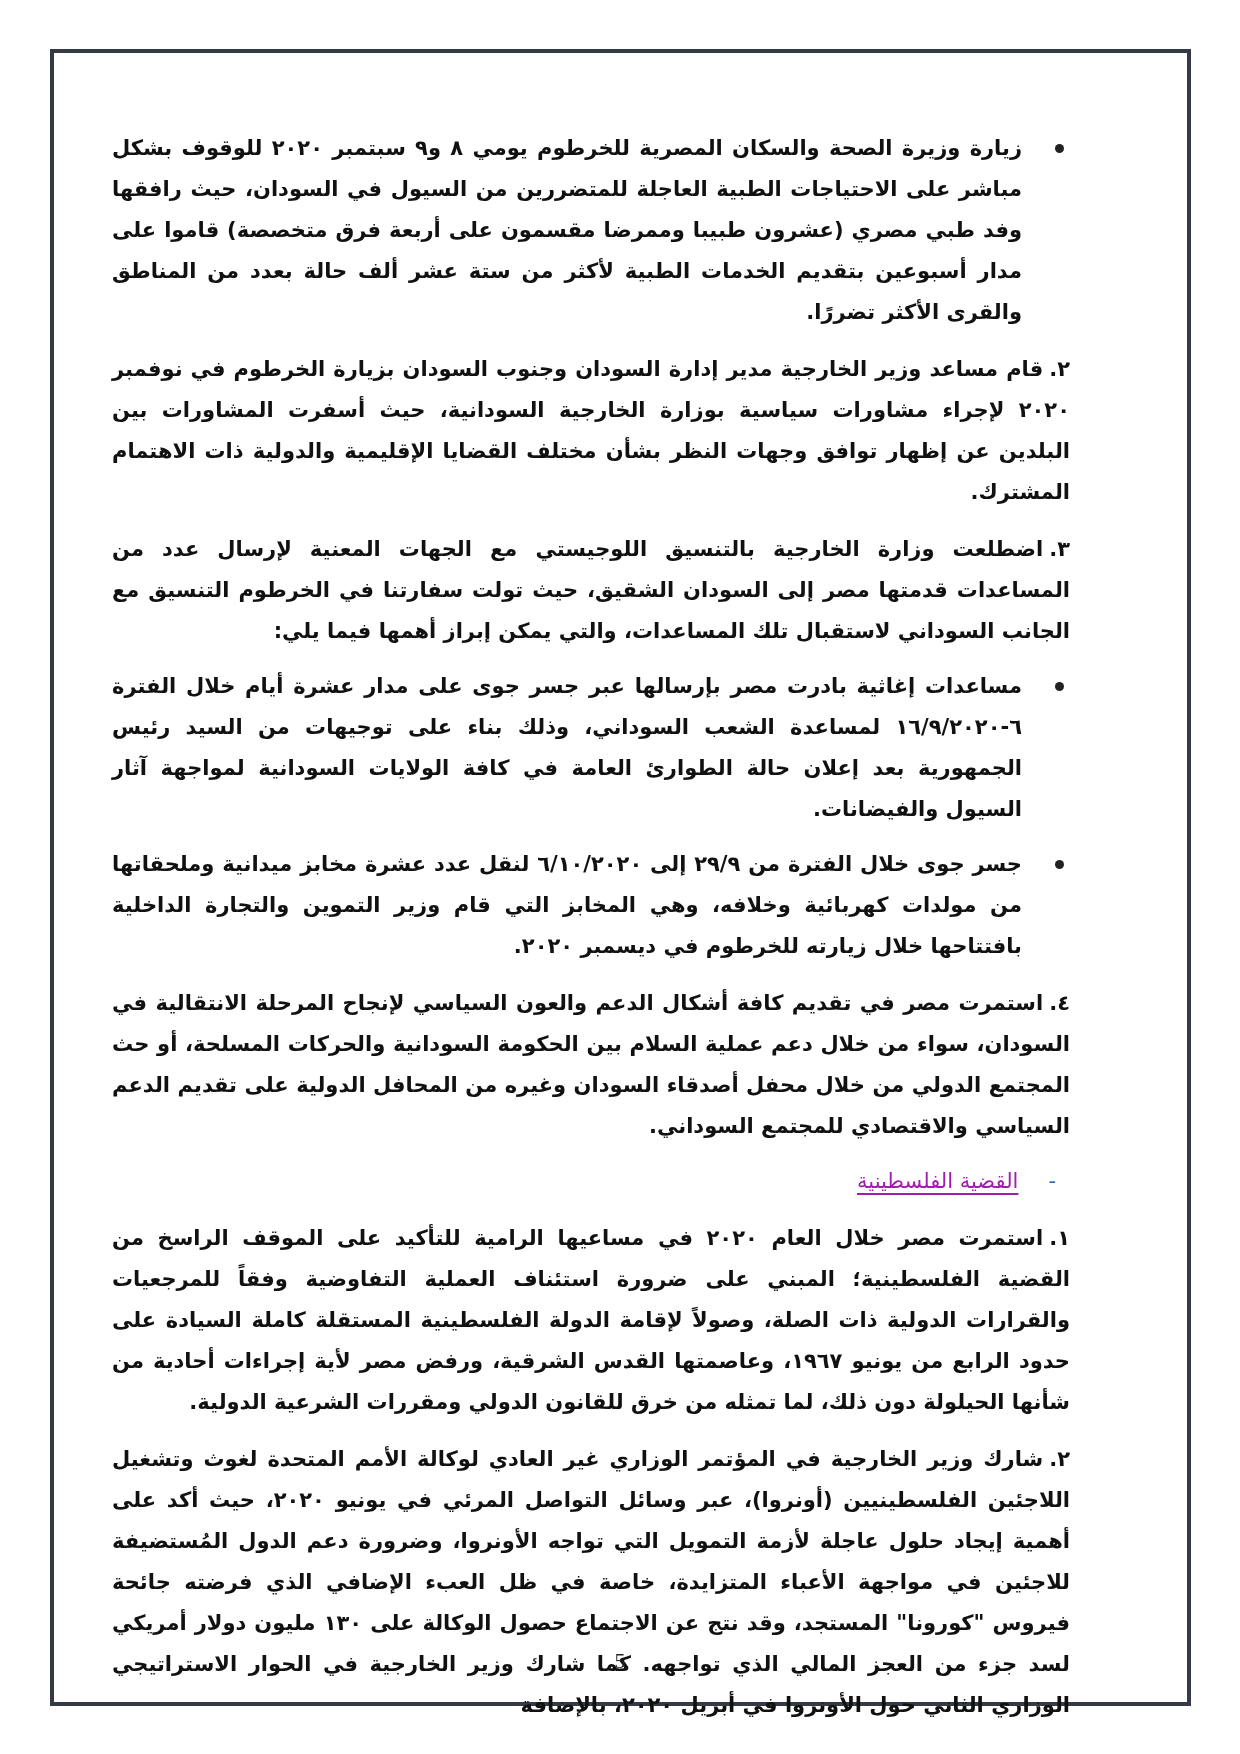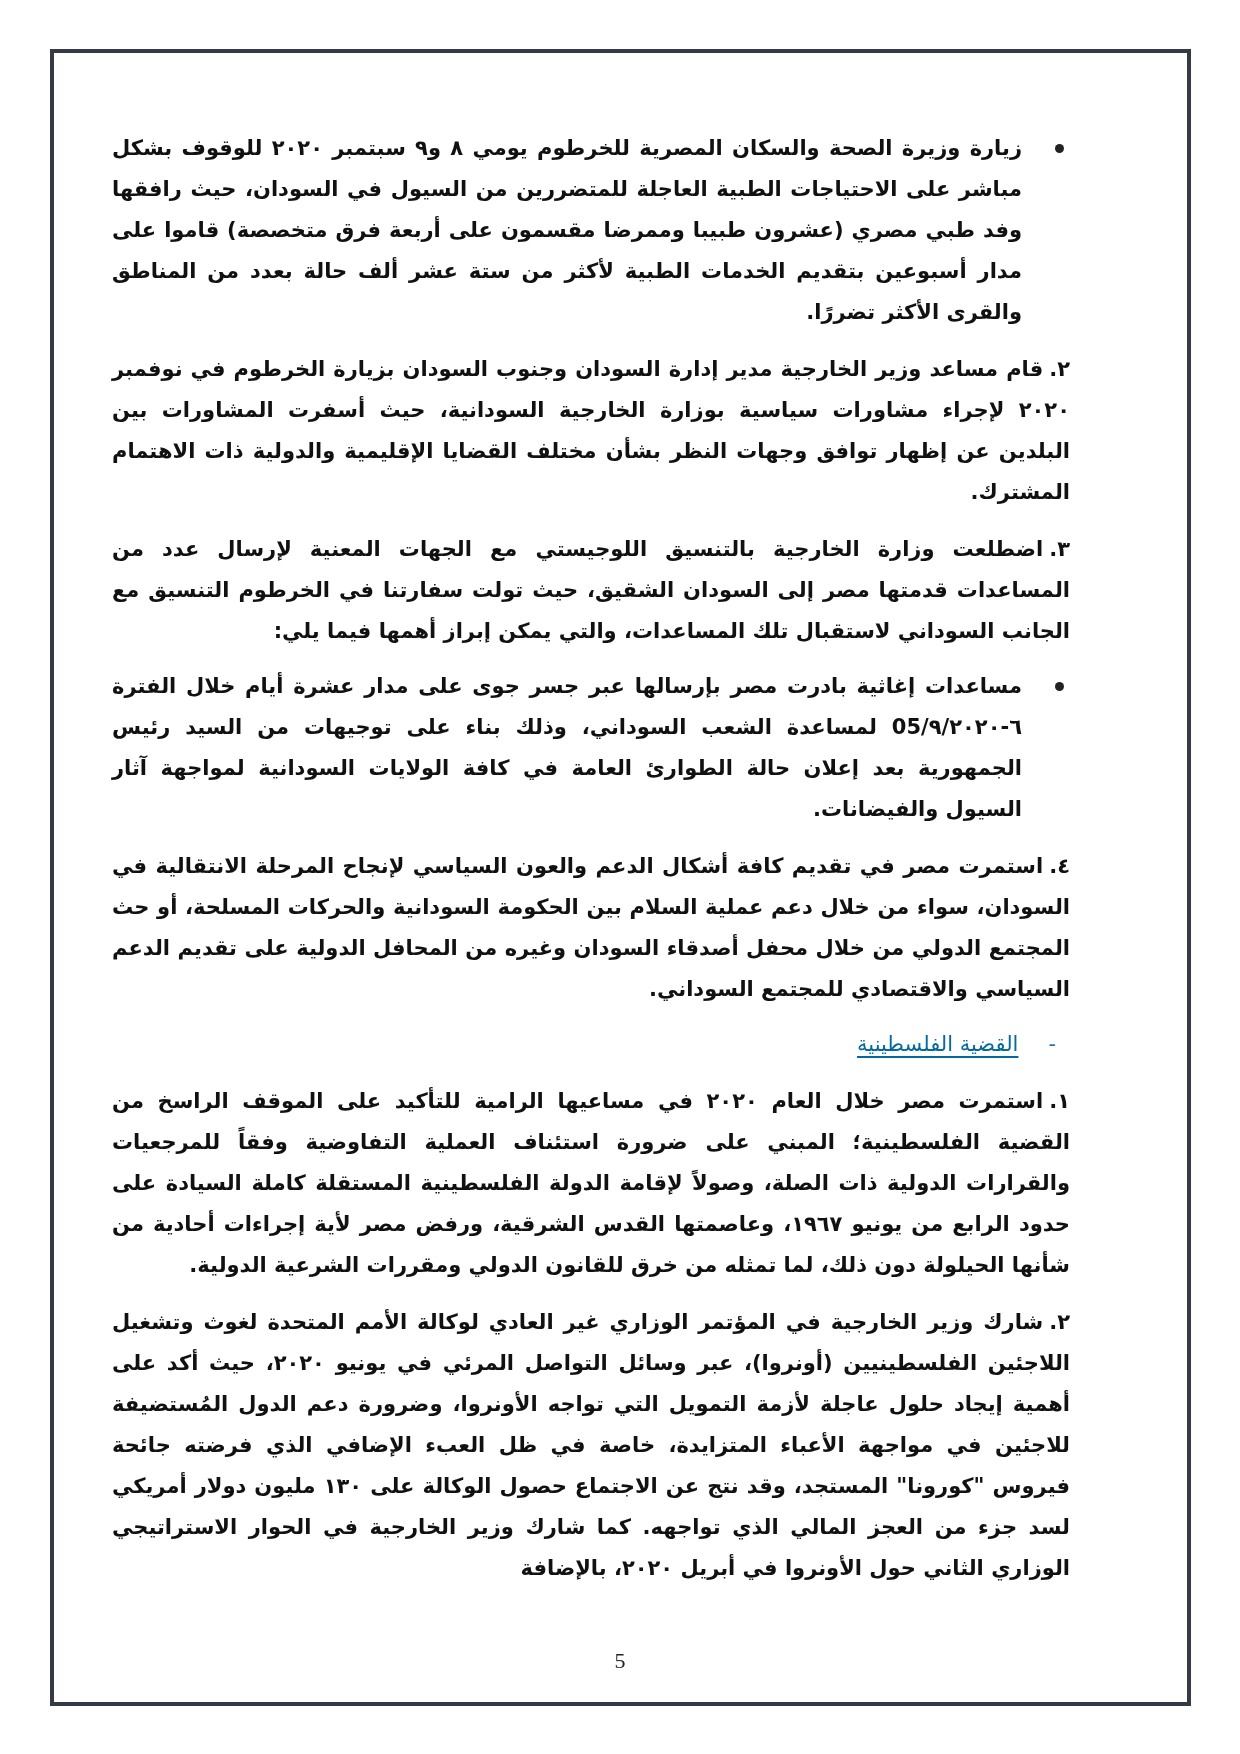--- a/index.html
+++ b/index.html
@@ -60,21 +60,21 @@
       margin: 6px 0 12px 0;
       padding-right: 14px;
       font-weight: normal;
       font-size: 21px;
     }
     .section-heading .dash {
       color: #2e6da4;
       margin-left: 30px;
     }
     .section-heading .title {
-      color: #0369a1;
+      color: #a21caf;
       text-decoration: underline;
       text-underline-offset: 5px;
     }
     .page-number {
       position: absolute;
       left: 0;
       width: 1240px;
       top: 1648px;
       text-align: center;
       font-family: "Liberation Serif", serif;
@@ -98,23 +98,27 @@
   <div class="num-item">
     <span class="num">٢.</span><span>قام مساعد وزير الخارجية مدير إدارة السودان وجنوب السودان بزيارة الخرطوم في نوفمبر ٢٠٢٠ لإجراء مشاورات سياسية بوزارة الخارجية السودانية، حيث أسفرت المشاورات بين البلدين عن إظهار توافق وجهات النظر بشأن مختلف القضايا الإقليمية والدولية ذات الاهتمام المشترك.</span>
   </div>
 
   <div class="num-item">
     <span class="num">٣.</span><span>اضطلعت وزارة الخارجية بالتنسيق اللوجيستي مع الجهات المعنية لإرسال عدد من المساعدات قدمتها مصر إلى السودان الشقيق، حيث تولت سفارتنا في الخرطوم التنسيق مع الجانب السوداني لاستقبال تلك المساعدات، والتي يمكن إبراز أهمها فيما يلي:</span>
   </div>
 
   <div class="bullet-item">
     <span class="bullet-dot"></span>
-    <span>مساعدات إغاثية بادرت مصر بإرسالها عبر جسر جوى على مدار عشرة أيام خلال الفترة ٦-05/٩/٢٠٢٠ لمساعدة الشعب السوداني، وذلك بناء على توجيهات من السيد رئيس الجمهورية بعد إعلان حالة الطوارئ العامة في كافة الولايات السودانية لمواجهة آثار السيول والفيضانات.</span>
+    <span>مساعدات إغاثية بادرت مصر بإرسالها عبر جسر جوى على مدار عشرة أيام خلال الفترة ٦-١٦/٩/٢٠٢٠ لمساعدة الشعب السوداني، وذلك بناء على توجيهات من السيد رئيس الجمهورية بعد إعلان حالة الطوارئ العامة في كافة الولايات السودانية لمواجهة آثار السيول والفيضانات.</span>
   </div>
 
+  <div class="bullet-item">
+    <span class="bullet-dot"></span>
+    <span>جسر جوى خلال الفترة من ٢٩/٩ إلى ٦/١٠/٢٠٢٠ لنقل عدد عشرة مخابز ميدانية وملحقاتها من مولدات كهربائية وخلافه، وهي المخابز التي قام وزير التموين والتجارة الداخلية بافتتاحها خلال زيارته للخرطوم في ديسمبر ٢٠٢٠.</span>
+  </div>
 
   <div class="num-item">
     <span class="num">٤.</span><span>استمرت مصر في تقديم كافة أشكال الدعم والعون السياسي لإنجاح المرحلة الانتقالية في السودان، سواء من خلال دعم عملية السلام بين الحكومة السودانية والحركات المسلحة، أو حث المجتمع الدولي من خلال محفل أصدقاء السودان وغيره من المحافل الدولية على تقديم الدعم السياسي والاقتصادي للمجتمع السوداني.</span>
   </div>
 
   <div class="section-heading">
     <span class="dash">-</span><span class="title">القضية الفلسطينية</span>
   </div>
 
   <div class="num-item">

